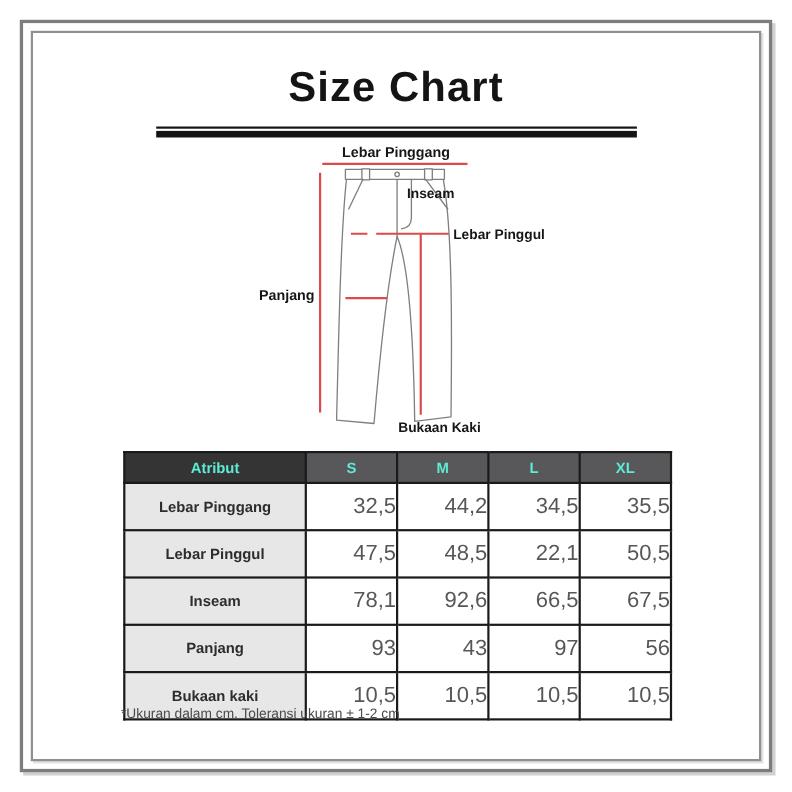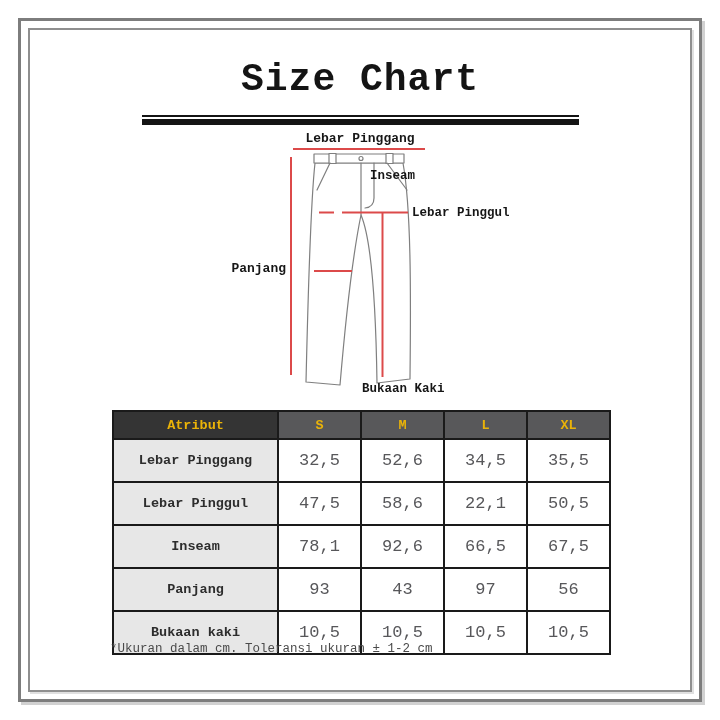--- a/index.html
+++ b/index.html
@@ -1,18 +1,18 @@
 <!DOCTYPE html>
 <html><head>
 <meta charset="utf-8">
 <style>
   html,body{margin:0;padding:0;background:#ffffff;}
   .canvas{
     position:relative;width:720px;height:720px;background:#ffffff;overflow:hidden;
-    font-family:Liberation Mono, monospace;color:#1a1a1a;
+    font-family:Liberation Sans, sans-serif;color:#1a1a1a;
   }
   
   .frame-outer{position:absolute;inset:18px;border:3px solid #7d7d7d;box-shadow:3px 3px 0 rgba(0,0,0,0.18);}
   .frame-inner{position:absolute;inset:28px;border:2px solid #8f8f8f;box-shadow:2px 2px 0 rgba(0,0,0,0.12);}
   
   .title{
     position:absolute;left:0;top:62px;width:720px;margin:0;text-align:center;
     font-size:38px;font-weight:700;letter-spacing:1px;color:#141414;line-height:36px;
   }
   .rule{position:absolute;left:142px;top:115px;width:437px;}
@@ -25,26 +25,26 @@
   .lbl-waist{left:260px;top:131px;width:200px;text-align:center;}
   .lbl-inseam{left:370px;top:169px;font-size:12.5px;}
   .lbl-hip{left:412px;top:206px;font-size:12.5px;}
   .lbl-length{left:230px;top:261px;width:56px;text-align:right;}
   .lbl-leg{left:362px;top:382px;font-size:12.5px;}
   
   .size-table{
     position:absolute;left:112px;top:410px;width:497px;border-collapse:collapse;table-layout:fixed;
   }
   .size-table th,.size-table td{border:2px solid #1a1a1a;text-align:center;vertical-align:middle;padding:0;}
-  .size-table th{height:26px;color:#eab308;font-weight:700;font-size:13.5px;}
+  .size-table th{height:26px;color:#5eead4;font-weight:700;font-size:13.5px;}
   .size-table td{height:41px;}
   th.attr-head{background:#343434;}
   th.size-head{background:#58585a;}
   td.attr-cell{background:#e7e7e7;font-weight:700;font-size:13.5px;color:#2d2d2d;}
-  td.val-cell{background:#ffffff;font-weight:400;font-size:17px;color:#57575a;}
+  td.val-cell{background:#ffffff;font-weight:400;font-size:20px;color:#57575a;text-align:right;}
   .footnote{position:absolute;left:110px;top:642px;font-size:12.5px;color:#4a4a4a;}
 </style>
 </head>
 <body>
 
 <div class="canvas">
 
   <div class="frame-outer"></div>
   <div class="frame-inner"></div>
 
@@ -97,28 +97,28 @@
         <th class="size-head">S</th>
         <th class="size-head">M</th>
         <th class="size-head">L</th>
         <th class="size-head">XL</th>
       </tr>
     </thead>
     <tbody>
       <tr>
         <td class="attr-cell">Lebar Pinggang</td>
         <td class="val-cell">32,5</td>
-        <td class="val-cell">52,6</td>
+        <td class="val-cell">44,2</td>
         <td class="val-cell">34,5</td>
         <td class="val-cell">35,5</td>
       </tr>
       <tr>
         <td class="attr-cell">Lebar Pinggul</td>
         <td class="val-cell">47,5</td>
-        <td class="val-cell">58,6</td>
+        <td class="val-cell">48,5</td>
         <td class="val-cell">22,1</td>
         <td class="val-cell">50,5</td>
       </tr>
       <tr>
         <td class="attr-cell">Inseam</td>
         <td class="val-cell">78,1</td>
         <td class="val-cell">92,6</td>
         <td class="val-cell">66,5</td>
         <td class="val-cell">67,5</td>
       </tr>

